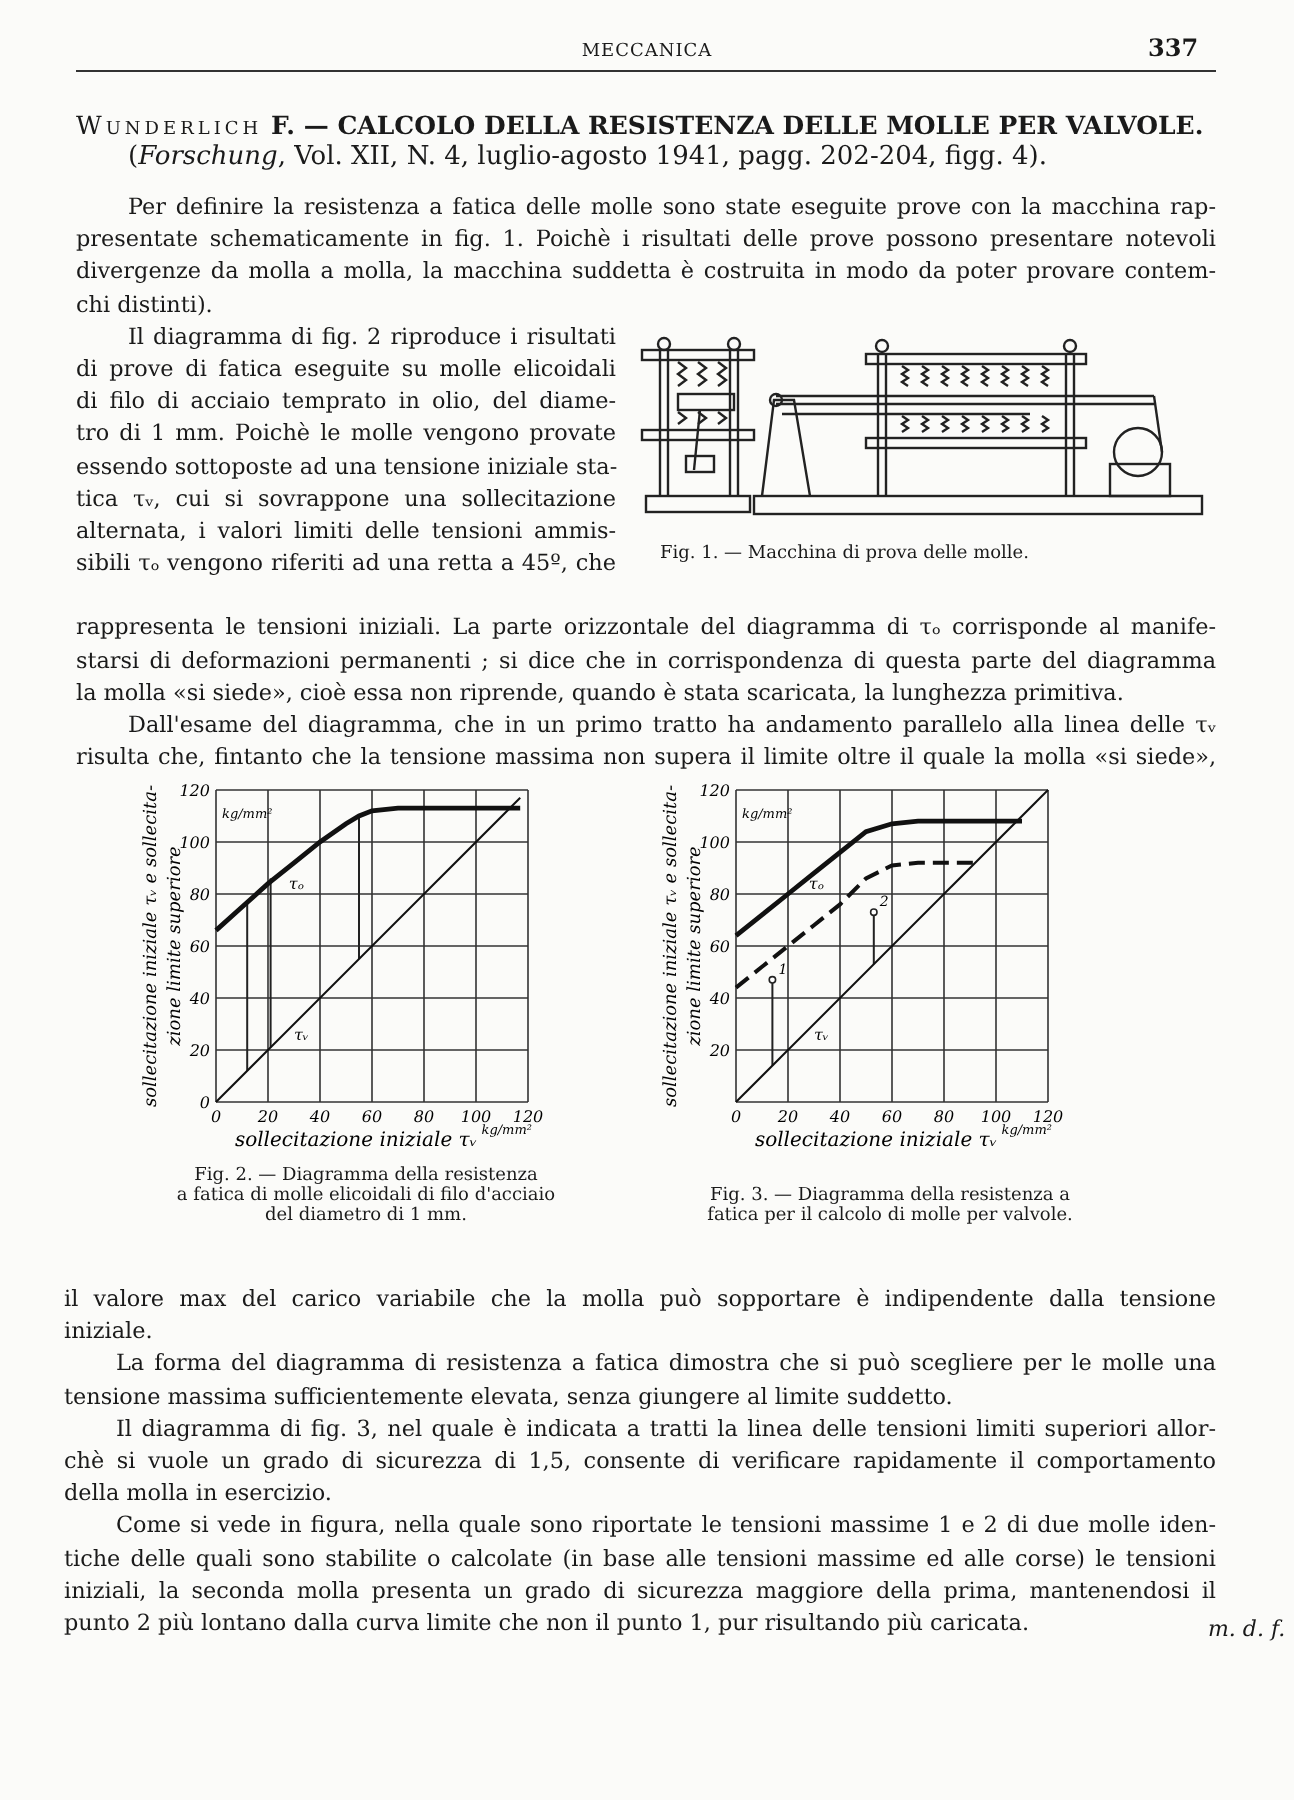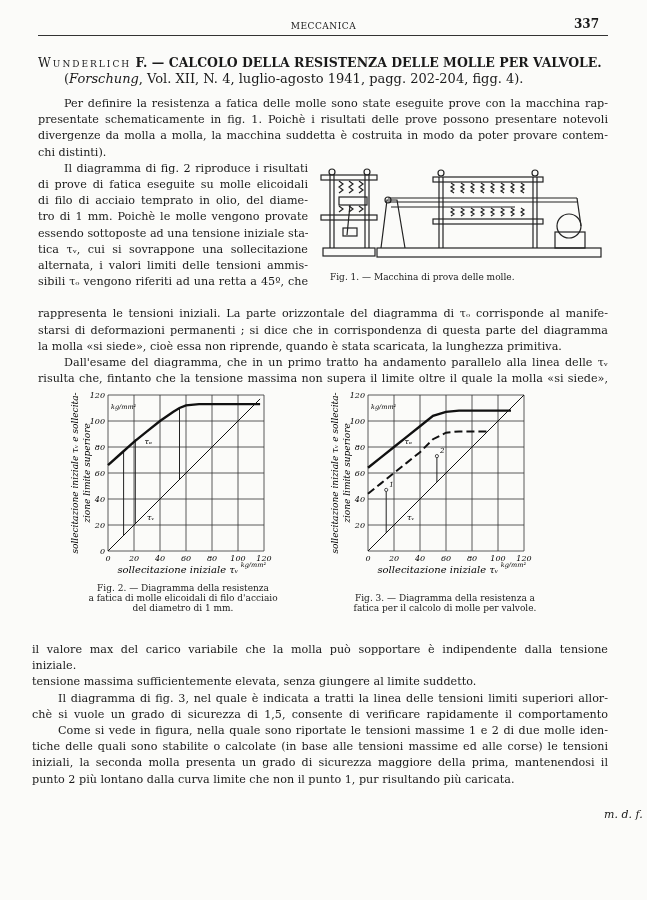--- a/index.html
+++ b/index.html
@@ -198,21 +198,23 @@
     <text x="87" y="134.8" font-size="8" font-style="italic">τᵥ</text>
   </svg>
 <div class="abs cap" style="left:330px; top:593px; width:230px;">
   <div>Fig. 3. — Diagramma della resistenza a</div>
   <div>fatica per il calcolo di molle per valvole.</div>
 </div>
 
 <div class="abs p" style="left:32px; top:642px; width:576px;">
   <span class="line">il valore max del carico variabile che la molla può sopportare è indipendente dalla tensione</span>
   <span class="line last">iniziale.</span>
+  <span class="line ind">La forma del diagramma di resistenza a fatica dimostra che si può scegliere per le molle una</span>
   <span class="line last">tensione massima sufficientemente elevata, senza giungere al limite suddetto.</span>
   <span class="line ind">Il diagramma di fig. 3, nel quale è indicata a tratti la linea delle tensioni limiti superiori allor-</span>
   <span class="line">chè si vuole un grado di sicurezza di 1,5, consente di verificare rapidamente il comportamento</span>
+  <span class="line last">della molla in esercizio.</span>
   <span class="line ind">Come si vede in figura, nella quale sono riportate le tensioni massime 1 e 2 di due molle iden-</span>
   <span class="line">tiche delle quali sono stabilite o calcolate (in base alle tensioni massime ed alle corse) le tensioni</span>
   <span class="line">iniziali, la seconda molla presenta un grado di sicurezza maggiore della prima, mantenendosi il</span>
   <span class="line last">punto 2 più lontano dalla curva limite che non il punto 1, pur risultando più caricata.</span>
 </div>
 <div class="abs signature">m. d. f.</div>
 
 </body></html>

